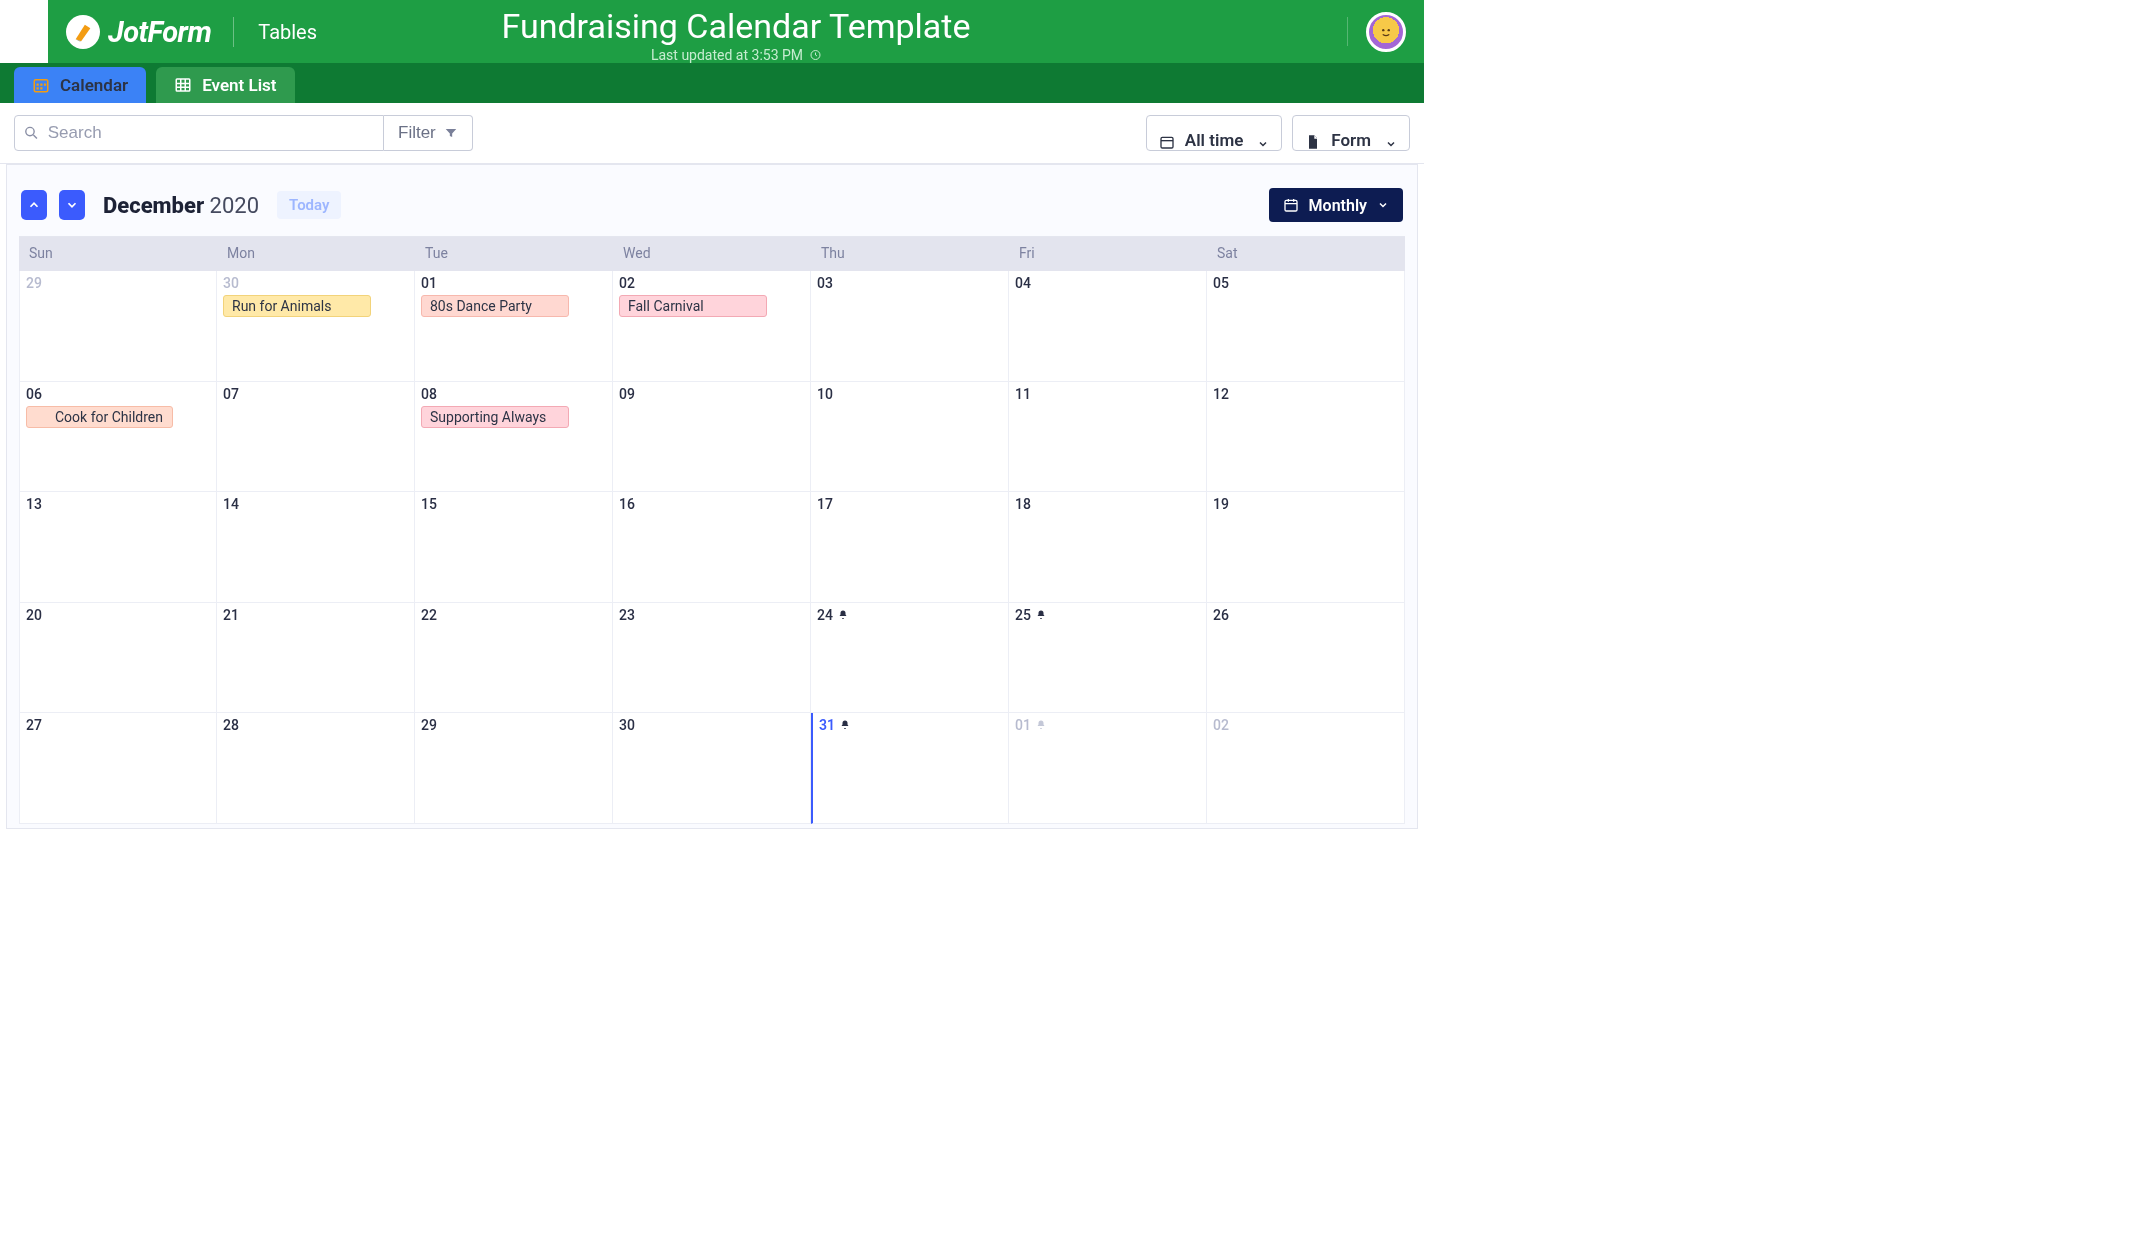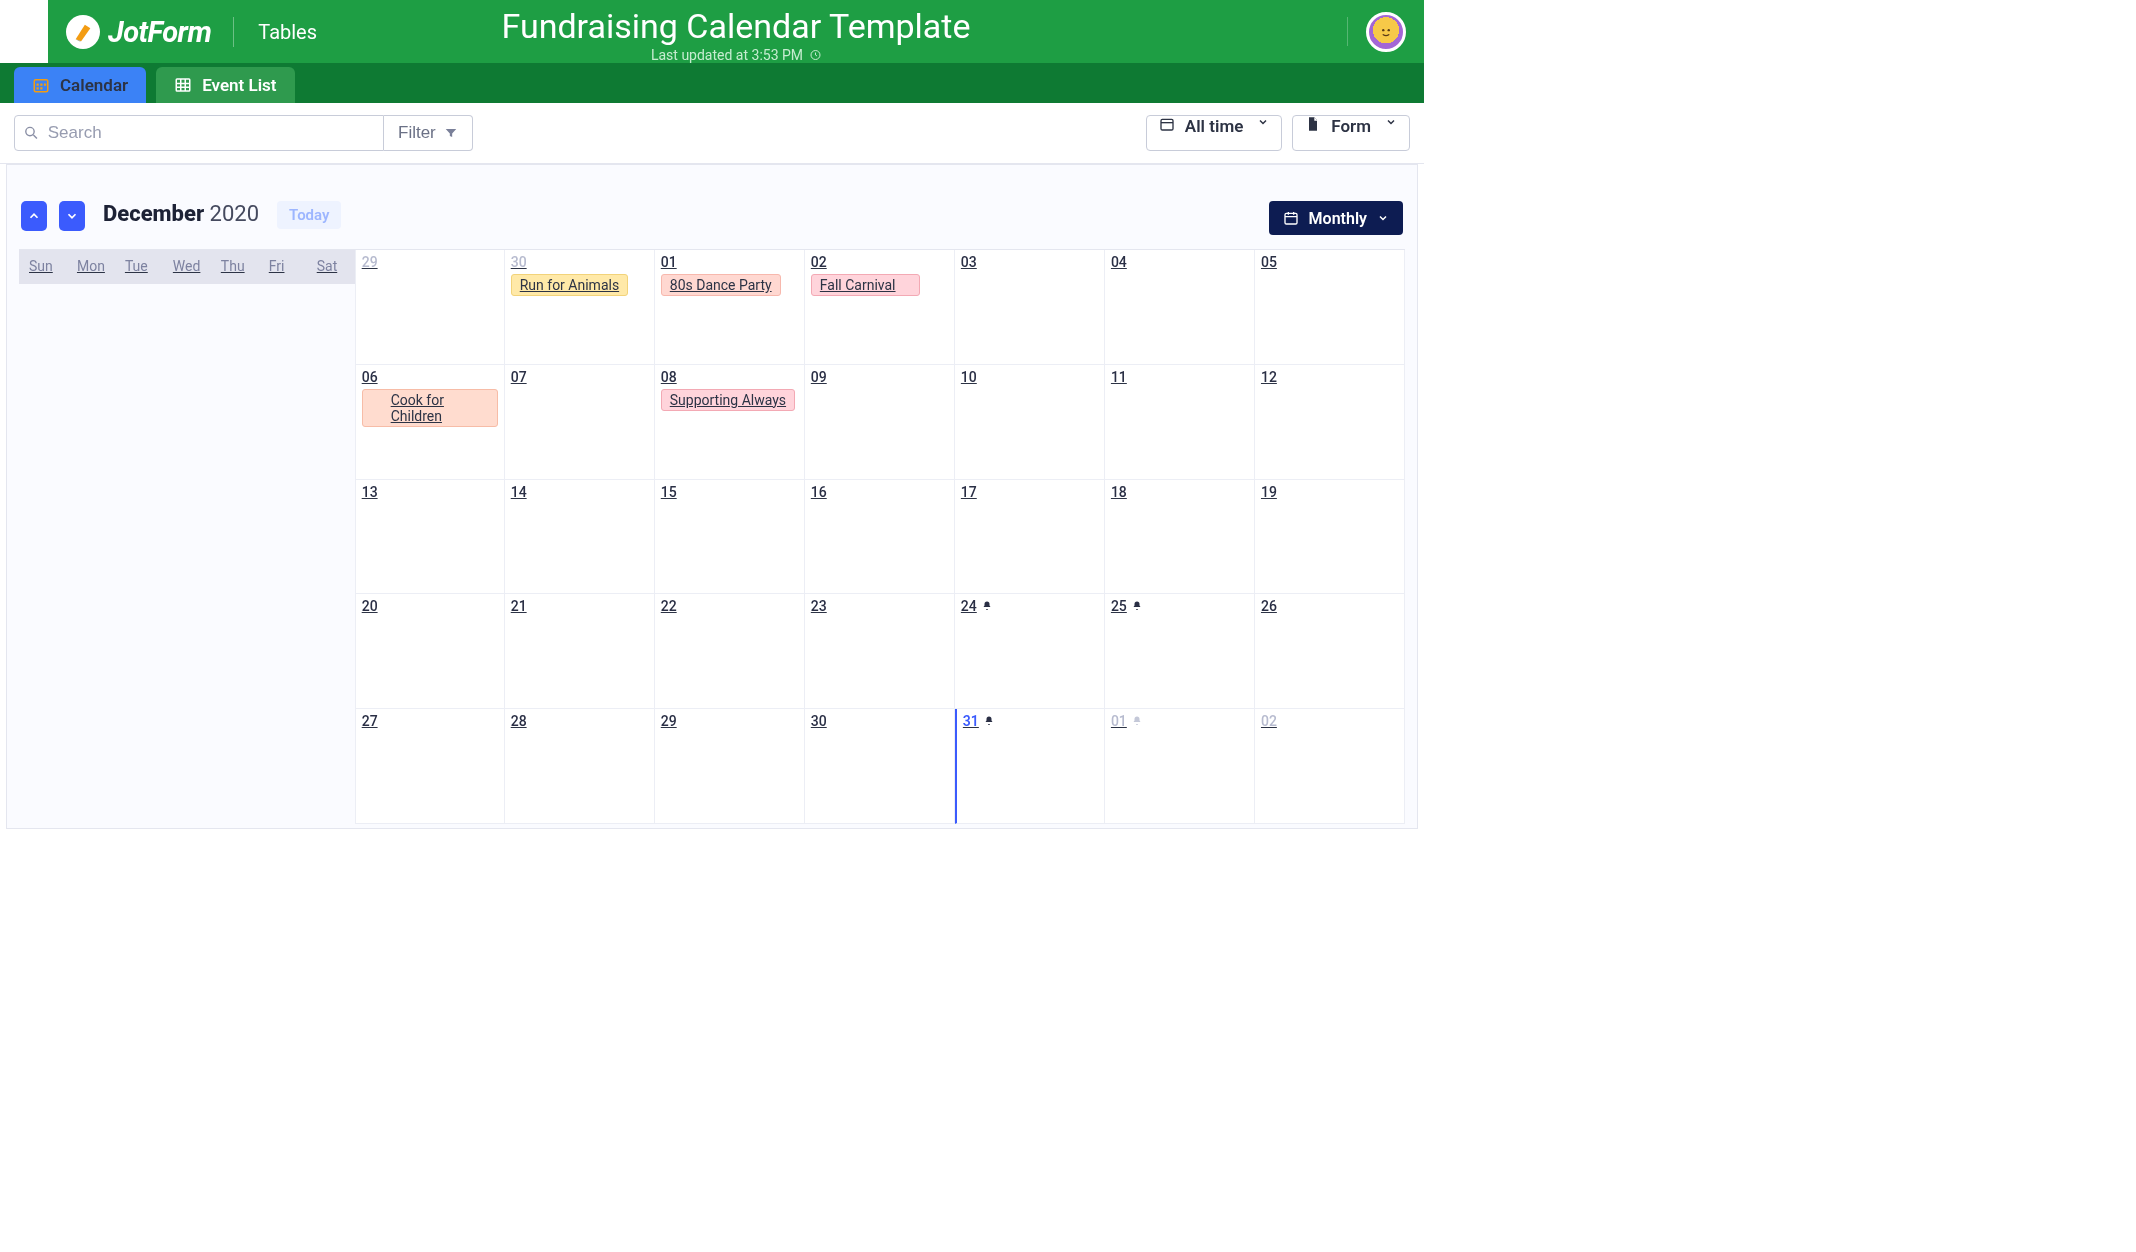--- a/index.html
+++ b/index.html
@@ -80,37 +80,37 @@
   }
   .search-box input::placeholder { color: #979cb0; }
   .filter-btn {
     border: 1px solid #c8ccd9; border-left:none; border-radius: 0 4px 4px 0;
     padding: 0 14px; background:#fff; display:flex; align-items:center; gap:8px;
     font-size:17px; color:#6b7186; cursor:pointer;
   }
   .toolbar-right { margin-left:auto; display:flex; gap:10px; }
   .pill-btn {
     height: 36px; border:1px solid #c8ccd9; border-radius:4px; background:#fff;
-    display:flex; align-items:flex-start; gap:10px; padding:0 12px;
+    display:flex; align-items:flex-end; gap:10px; padding:0 12px;
     font-size:17px; color:#2d3344; font-weight:600; cursor:pointer;
   }
   .pill-btn .chev { margin-left:4px; }
 
   
   .panel {
     margin: 0 6px 6px 6px;
     border: 1px solid #e4e6ef;
     background: #fafbff;
     flex: 1;
     display:flex; flex-direction:column;
     overflow:hidden;
   }
   .panel-head {
-    display:flex; align-items:flex-start; gap:12px;
-    padding: 36px 14px 14px 14px;
+    display:flex; align-items:center; gap:12px;
+    padding: 23px 14px 14px 14px;
   }
   .nav-btn {
     width: 26px; height: 30px; border-radius: 5px;
     background: #3b5bfd; color:#fff; display:flex; align-items:center; justify-content:center;
     cursor:pointer;
   }
   .month-label { font-size: 22px; margin-left: 6px; }
   .month-label b { font-weight: 800; color:#1d2236; }
   .month-label span.year { color:#454a5f; font-weight:400; }
   .today-btn {
@@ -118,23 +118,22 @@
     background: #eef3ff; color:#9db6ff; font-weight:600; font-size:15px; cursor:pointer;
   }
   .view-btn {
     margin-left:auto; background:#0d1c52; color:#fff; border-radius:4px;
     height: 34px; padding: 0 14px; display:flex; align-items:center; gap:10px;
     font-size:16px; font-weight:600; cursor:pointer;
   }
 
   
   .grid {
-    display:flex; flex-direction:row; flex:1; margin: 0 12px 4px 12px;
+    display:flex; flex-direction:column; flex:1; margin: 0 12px 4px 12px;
     border-top:1px solid #e4e6ef;
-    text-decoration:underline;
   }
   .weekday-row {
     display:grid; grid-template-columns: repeat(7, 1fr);
     background:#e3e4ee; height:34px;
   }
   .weekday-row div {
     padding: 8px 10px 0 10px; font-size:14px; color:#7d82a0;
   }
   .week-row {
     display:grid; grid-template-columns: repeat(7, 1fr);

